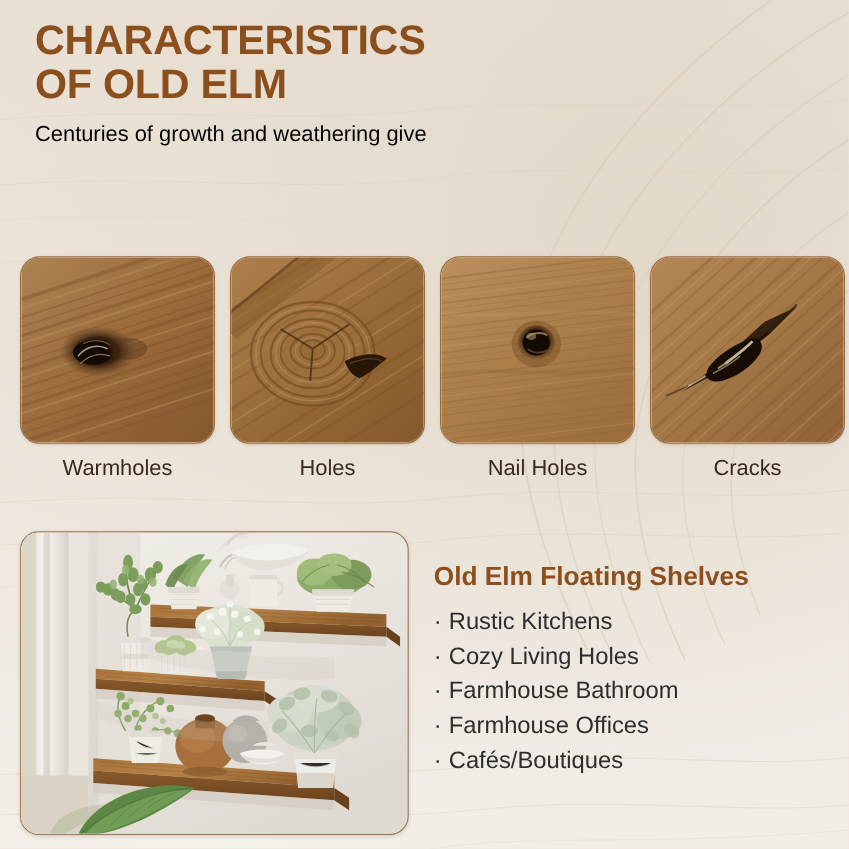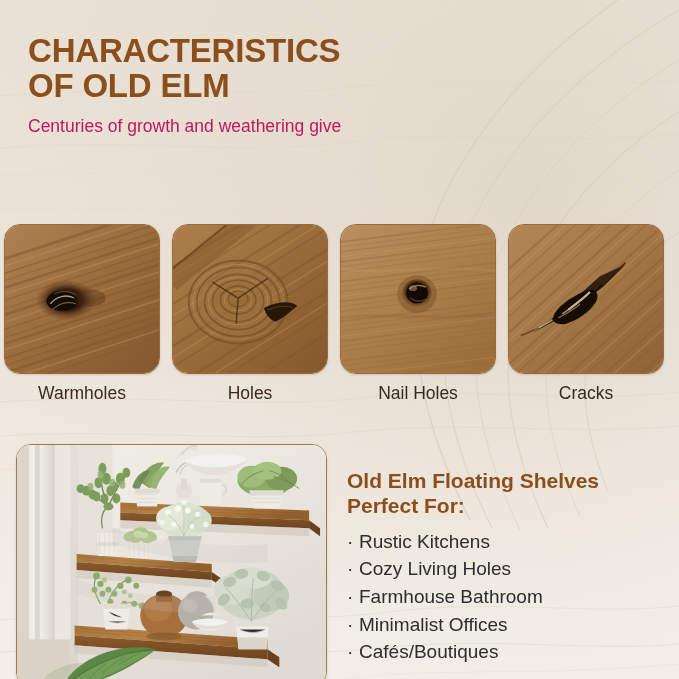--- a/index.html
+++ b/index.html
@@ -8,48 +8,48 @@
     font-family: "Liberation Sans", sans-serif;
     background: #ece4d9;
     position: relative;
     overflow: hidden;
   }
 
   
   #bg { position: absolute; inset: 0; z-index: 0; }
 
   
-  #page { position: absolute; inset: 0; z-index: 2; margin-top: 19px; }
+  #page { position: absolute; inset: 0; z-index: 2; }
 
   
   .hdr { position: absolute; left: 28px; top: 14px; width: 420px; }
   .hdr h1 {
     color: #8a4f1c;
     font-size: 33px;
     line-height: 1.07;
     font-weight: 700;
     letter-spacing: -0.2px;
     text-transform: uppercase;
   }
   .hdr h1 .l2 { display: block; }
   .hdr p {
     margin-top: 11px;
-    color: #be185d;
+    color: #000000;
     font-size: 17.5px;
     line-height: 1.34;
     font-weight: 400;
   }
   .hdr p .l2 { display: block; }
 
   
   .swatches {
     position: absolute;
     left: 16px; top: 205px;
     width: 648px; height: 185px;
-    display: flex; gap: 12px; justify-content: flex-end;
+    display: flex; gap: 12px;
   }
   .sw { width: 156px; display: flex; flex-direction: column; align-items: center; }
   .sw-img {
     width: 156px; height: 150px;
     border-radius: 16px;
     border: 1.6px solid #9a6a3c;
     overflow: hidden;
     position: relative;
     box-shadow: 0 1px 2px rgba(90,60,30,.18);
   }
@@ -680,34 +680,33 @@
 
       <path d="M96,84 C140,96 200,104 252,100 L252,118 C196,122 140,112 96,100 Z" fill="#cdc6ba" opacity="0.22"></path>
       <path d="M60,136 C100,148 150,156 200,152 L200,168 C150,172 100,162 60,150 Z" fill="#cdc6ba" opacity="0.18"></path>
       <rect width="311" height="243" fill="#000" opacity="0.015"></rect>
     </svg>
   </div>
 
   <div class="uses">
     <h2>
       <span>Old Elm Floating Shelves</span>
-      <span class="l2">Perfect For:</span>
     </h2>
     <ul>
       <li>
         <span class="dot">·</span><span>Rustic Kitchens</span>
       </li>
       <li>
         <span class="dot">·</span><span>Cozy Living Holes</span>
       </li>
       <li>
         <span class="dot">·</span><span>Farmhouse Bathroom</span>
       </li>
       <li>
-        <span class="dot">·</span><span>Minimalist Offices</span>
+        <span class="dot">·</span><span>Farmhouse Offices</span>
       </li>
       <li>
         <span class="dot">·</span><span>Cafés/Boutiques</span>
       </li>
     </ul>
   </div>
 
 </div>
 
 </body></html>

